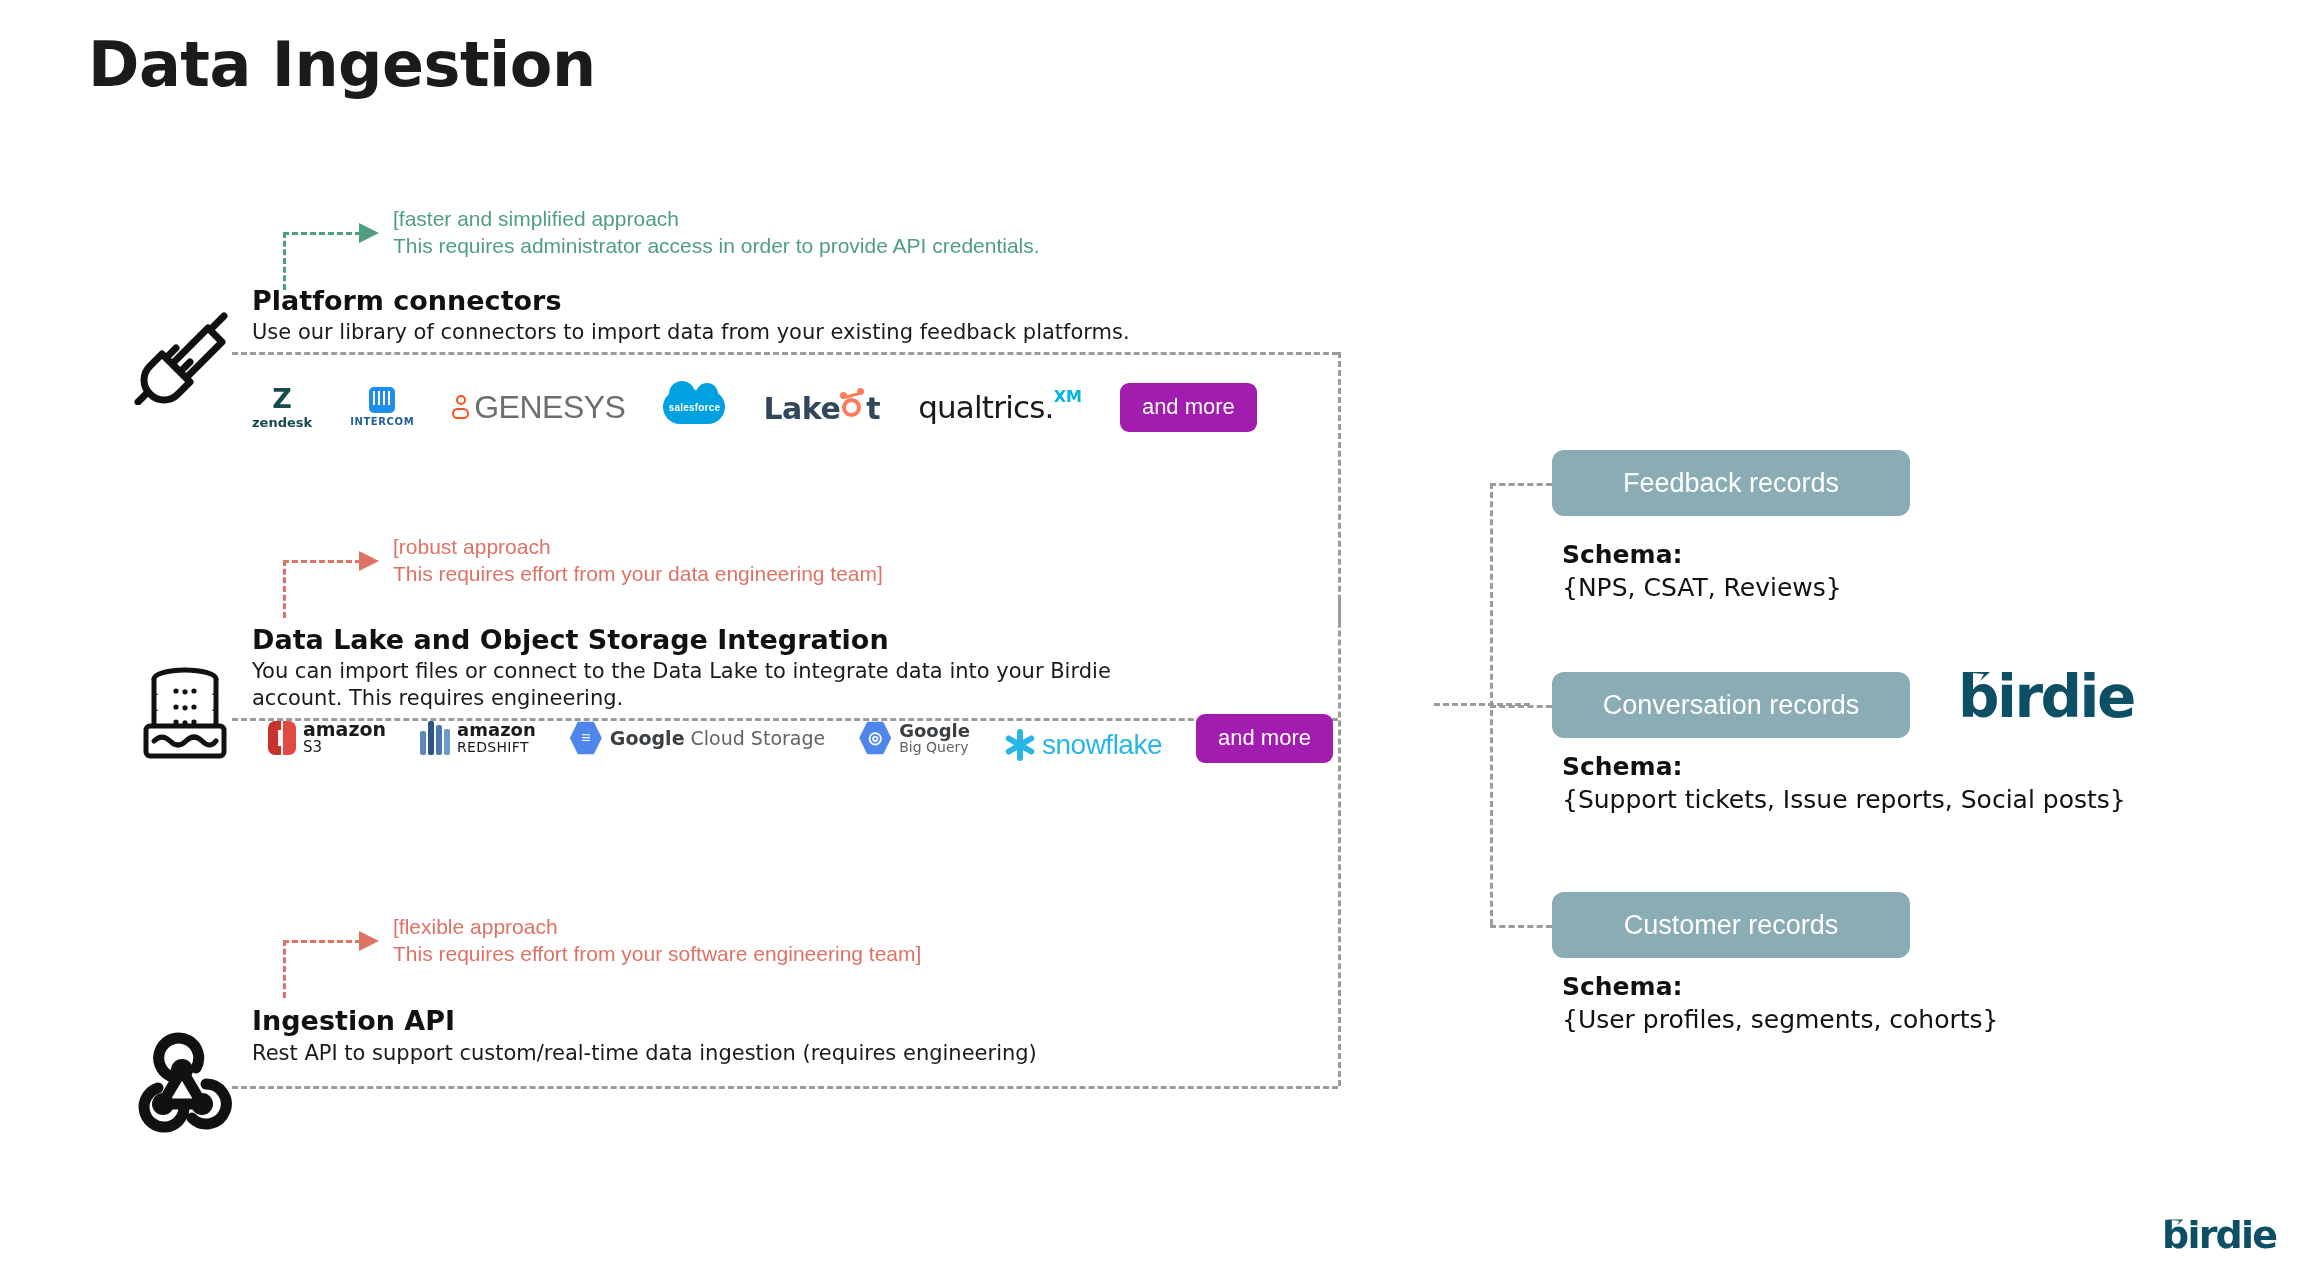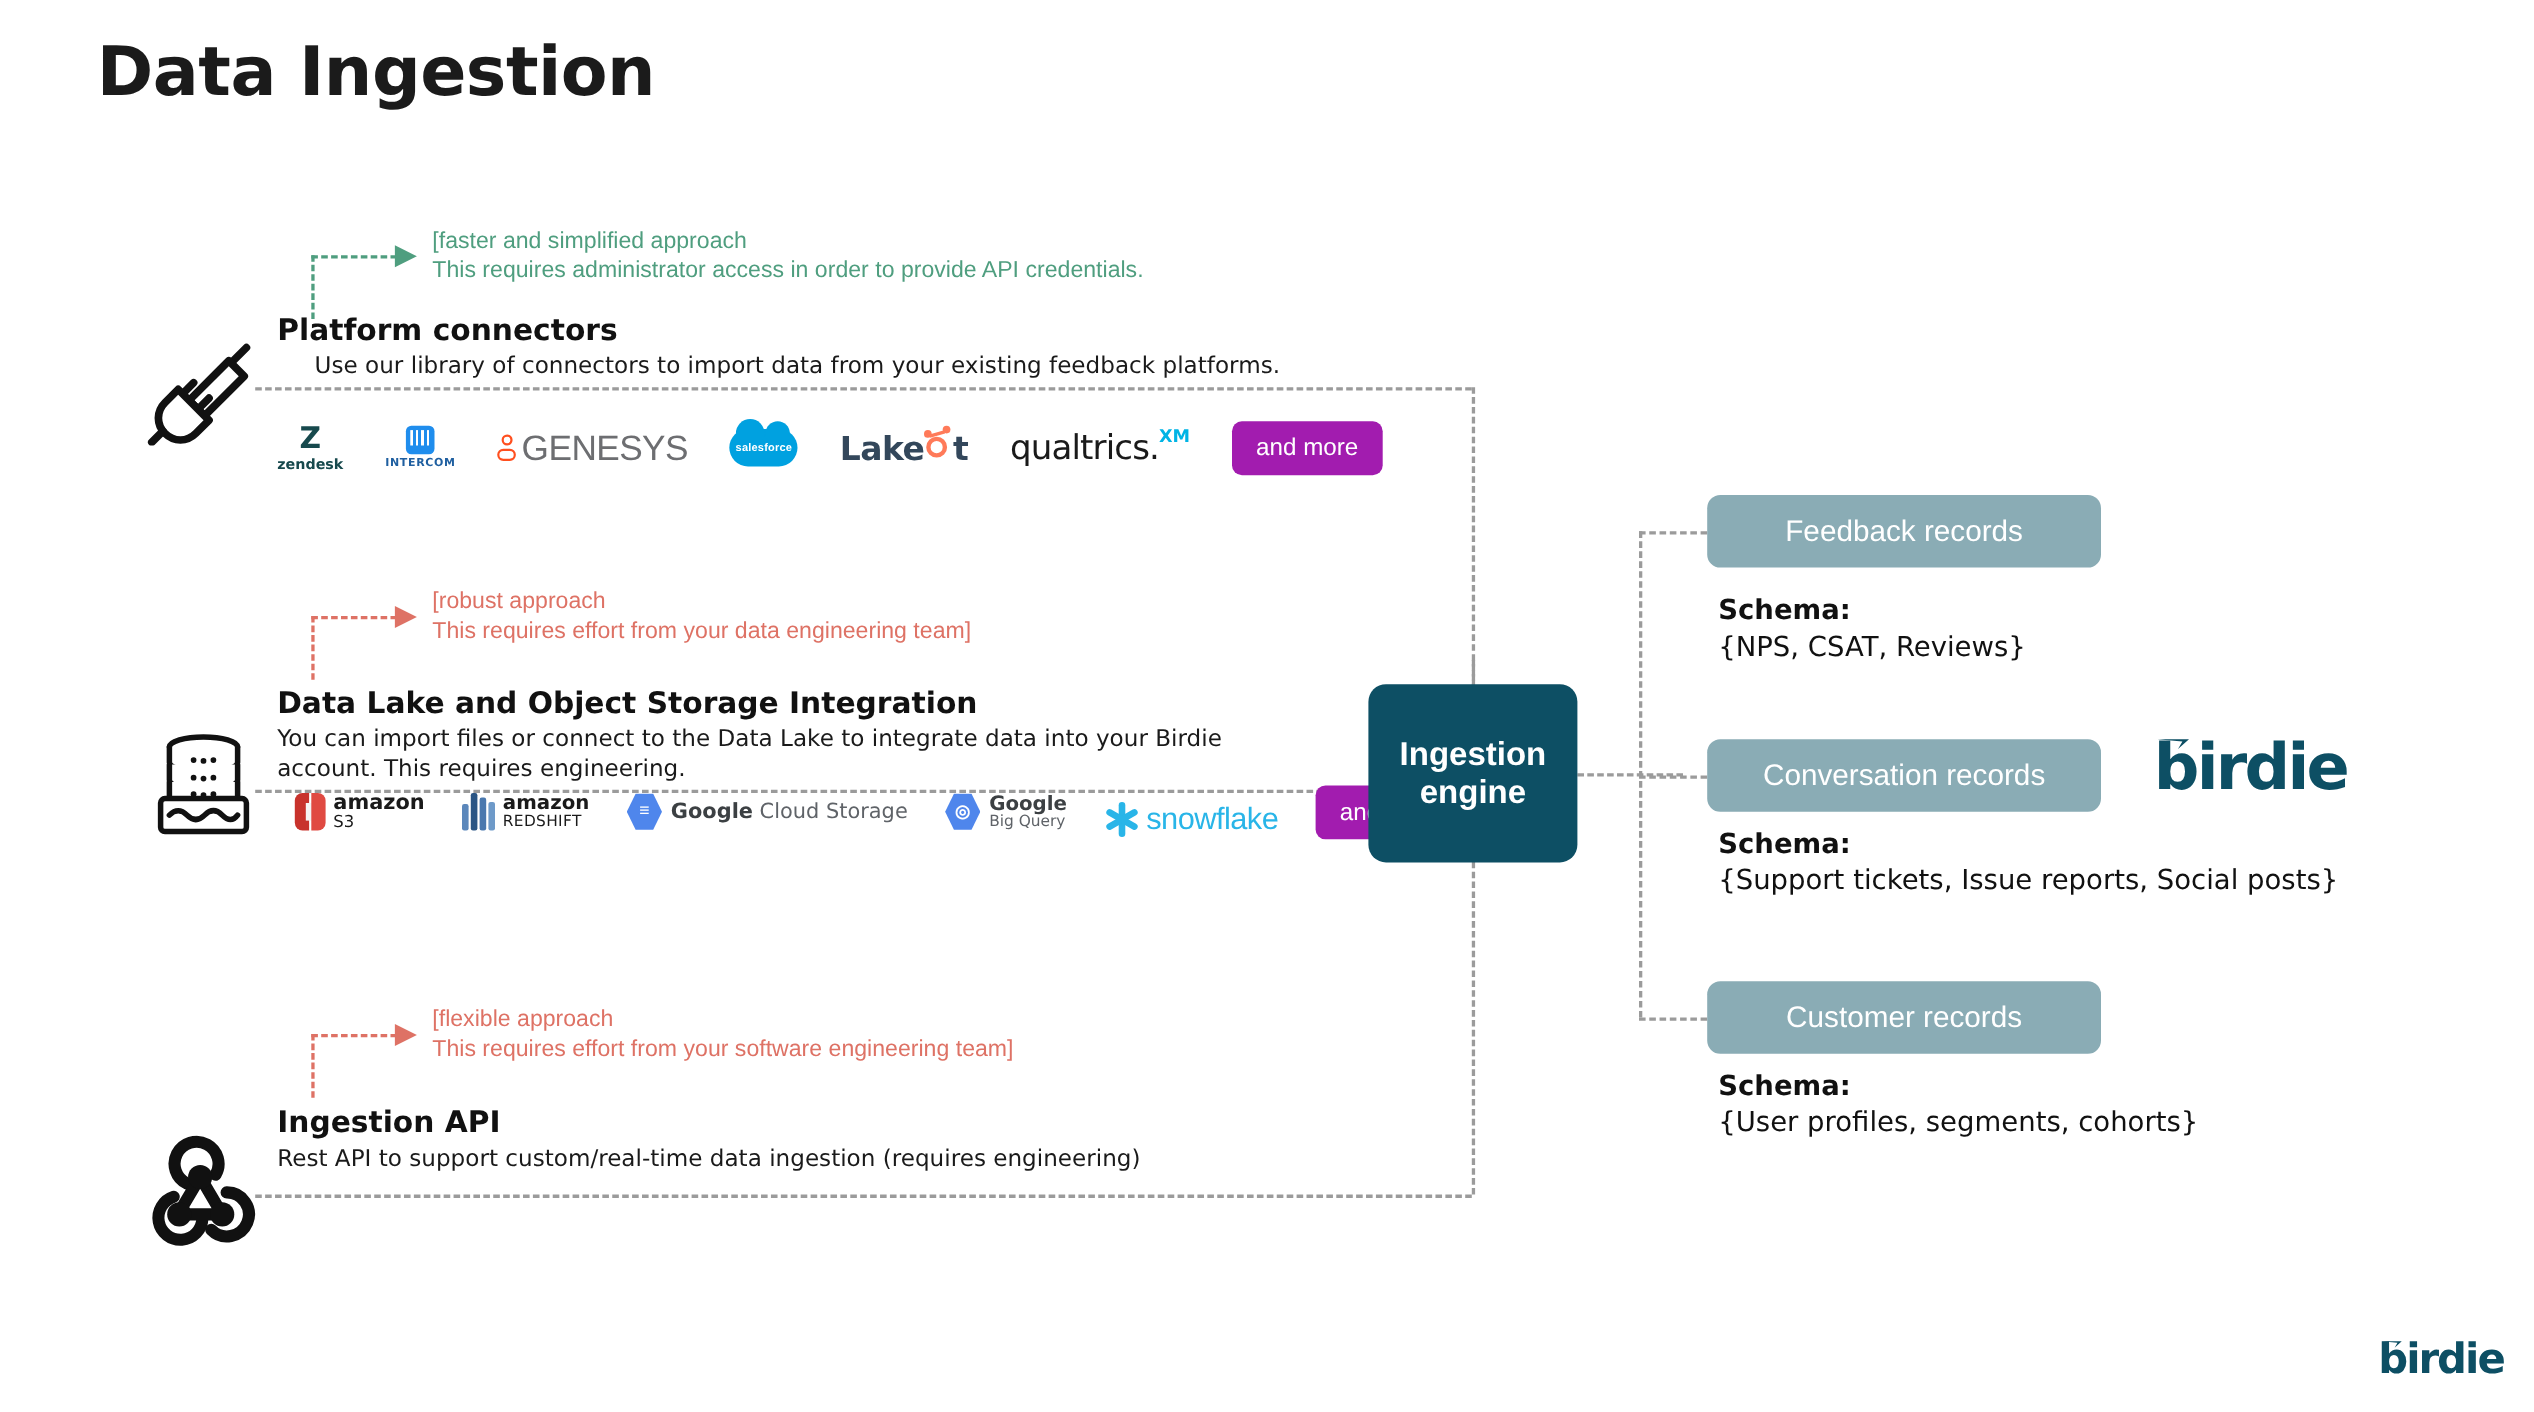--- a/index.html
+++ b/index.html
@@ -280,21 +280,21 @@
         <path d="M76 18 L66 28 L40 54 L54 68 L80 42 L90 32 Z" fill="#fff"></path>
         <path d="M44 38 L30 52"></path>
         <path d="M58 52 L44 66"></path>
         <path d="M30 44 L18 56 C10 64 10 76 18 84 C26 92 38 92 46 84 L58 72 Z" fill="#fff"></path>
         <path d="M16 82 L6 92"></path>
       </g>
     </svg>
   </div>
 
   <div class="src-head" style="left:252px; top:285px;">Platform connectors</div>
-  <div class="src-sub" style="left:252px; top:319px; width:1020px;margin-left:34px;">Use our library of connectors to import data from your existing feedback platforms.</div>
+  <div class="src-sub" style="left:252px; top:319px; width:1020px;">Use our library of connectors to import data from your existing feedback platforms.</div>
 
   <div class="logorow" style="left:252px; top:382px; gap:38px; height:50px;">
     <div class="logo zendesk">
       <div class="zmark">Z</div>
       <div class="zname">zendesk</div>
     </div>
     <div class="logo intercom">
       <div class="ibox"></div>
       <div class="iname">INTERCOM</div>
     </div>
@@ -437,26 +437,20 @@
         <circle cx="52" cy="38" r="11"></circle>
           <circle cx="33" cy="72" r="11"></circle>
           <circle cx="72" cy="72" r="11"></circle>
       </g>
     </svg>
   </div>
 
   <div class="src-head" style="left:252px; top:1005px;">Ingestion API</div>
   <div class="src-sub" style="left:252px; top:1040px; width:1020px;">Rest API to support custom/real-time data ingestion (requires engineering)</div>
 
-  <div class="engine" style="left:1244px; top:622px; width:190px; height:162px;">
-    <div>
-      <div>Ingestion</div>
-      <div>engine</div>
-    </div>
-  </div>
 
   <div class="outcard" style="left:1552px; top:450px; width:358px; height:66px;">
     <span>Feedback records</span>
   </div>
   <div class="schema" style="left:1562px; top:538px;">
     <b>Schema:</b>
     <span>{NPS, CSAT, Reviews}</span>
   </div>
 
   <div class="outcard" style="left:1552px; top:672px; width:358px; height:66px;">

